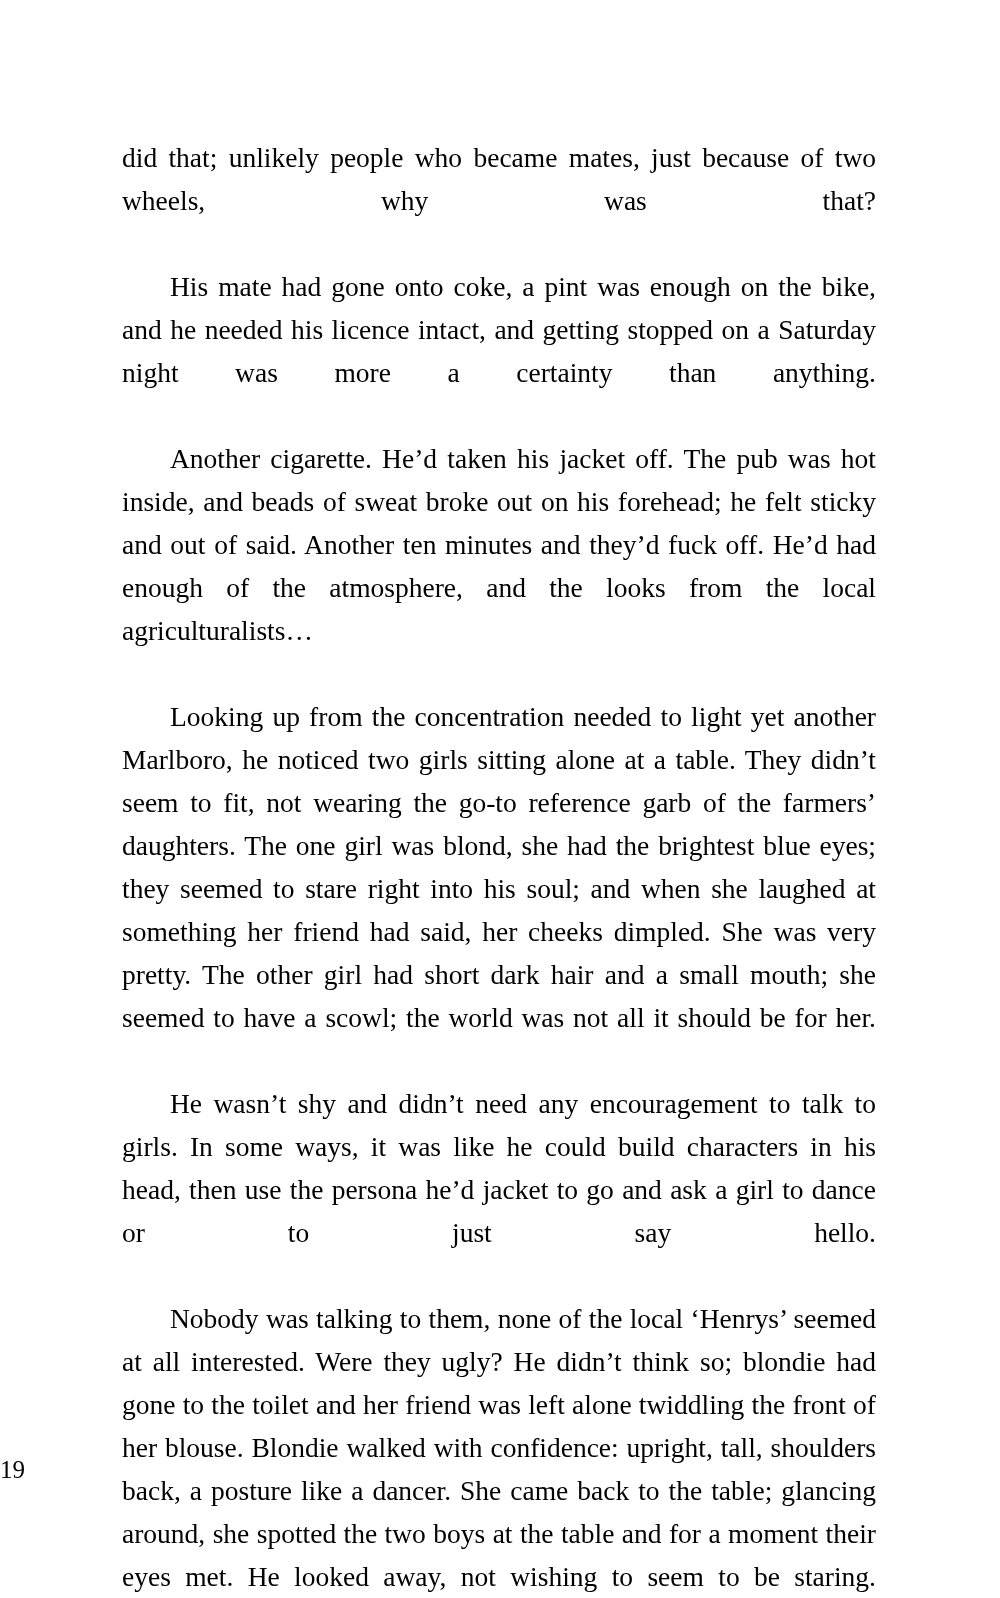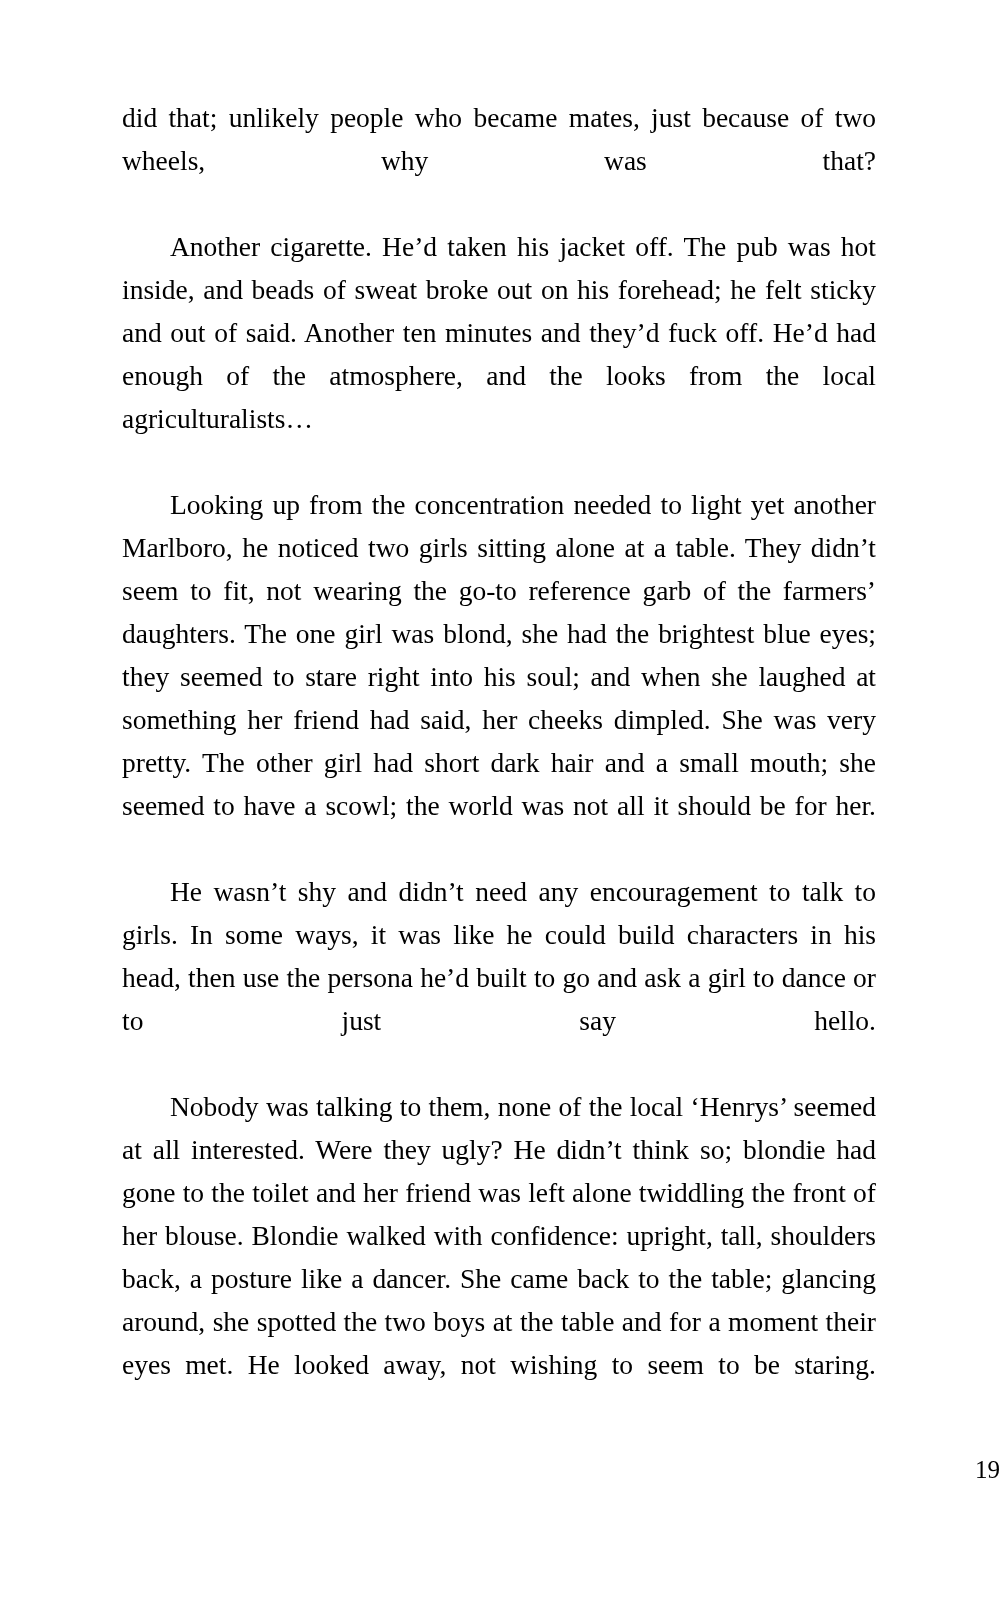--- a/index.html
+++ b/index.html
@@ -32,53 +32,55 @@
     text-align: justify;
     text-justify: inter-word;
     -webkit-hyphens: none;
     hyphens: none;
     word-spacing: 0.01em;
   }
 
   
   .para.cont {
     text-indent: 0;
+    margin-top: 40px;
   }
 
   .para.indent {
     text-indent: 48px;
   }
 
   
   .para::after {
     content: "";
     display: inline-block;
     width: 100%;
   }
 
   .page-number {
     position: absolute;
     left: 0;
     right: 0;
     top: 1454px;
-    text-align: right;
+    text-align: left;
     font-size: 25px;
     line-height: 32px;
     font-family: "Liberation Serif", "DejaVu Serif", serif;
     color: #000000;
   }
 </style>
 </head>
 <body>
 
 <div class="page">
 
   <div class="text-block">
     <p class="para cont">did that; unlikely people who became mates, just because of two wheels, why was that?</p>
+    <p class="para indent">His mate had gone onto coke, a pint was enough on the bike, and he needed his licence intact, and getting stopped on a Saturday night was more a certainty than anything.</p>
     <p class="para indent">Another cigarette. He’d taken his jacket off. The pub was hot inside, and beads of sweat broke out on his forehead; he felt sticky and out of said. Another ten minutes and they’d fuck off. He’d had enough of the atmosphere, and the looks from the local agriculturalists…</p>
     <p class="para indent">Looking up from the concentration needed to light yet an­other Marlboro, he noticed two girls sitting alone at a table. They didn’t seem to fit, not wearing the go-to reference garb of the farmers’ daughters. The one girl was blond, she had the brightest blue eyes; they seemed to stare right into his soul; and when she laughed at something her friend had said, her cheeks dimpled. She was very pretty. The other girl had short dark hair and a small mouth; she seemed to have a scowl; the world was not all it should be for her.</p>
-    <p class="para indent">He wasn’t shy and didn’t need any encouragement to talk to girls. In some ways, it was like he could build characters in his head, then use the persona he’d built to go and ask a girl to dance or to just say hello.</p>
+    <p class="para indent">He wasn’t shy and didn’t need any encouragement to talk to girls. In some ways, it was like he could build characters in his head, then use the persona he’d jacket to go and ask a girl to dance or to just say hello.</p>
     <p class="para indent">Nobody was talking to them, none of the local ‘Henrys’ seemed at all interested. Were they ugly? He didn’t think so; blondie had gone to the toilet and her friend was left alone twiddling the front of her blouse. Blondie walked with confi­dence: upright, tall, shoulders back, a posture like a dancer. She came back to the table; glancing around, she spotted the two boys at the table and for a moment their eyes met. He looked away, not wishing to seem to be staring.</p>
   </div>
 
   <div class="page-number">19</div>
 
 </div>
 
 </body></html>

